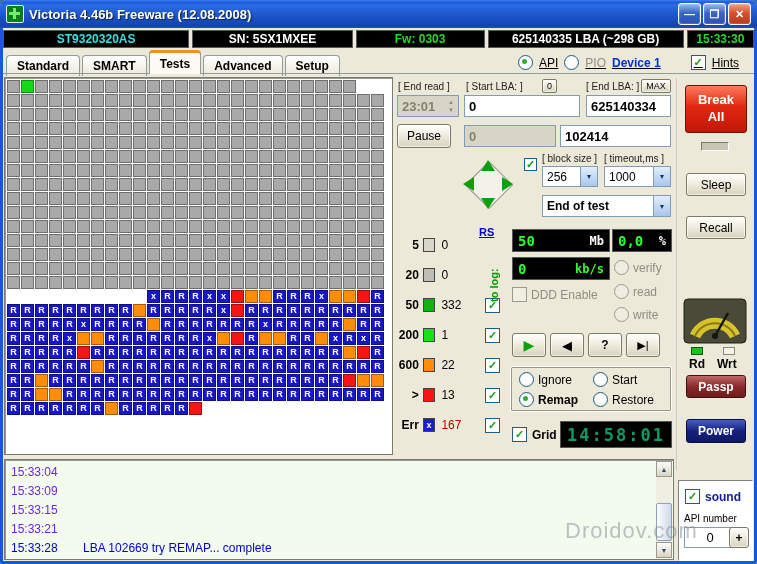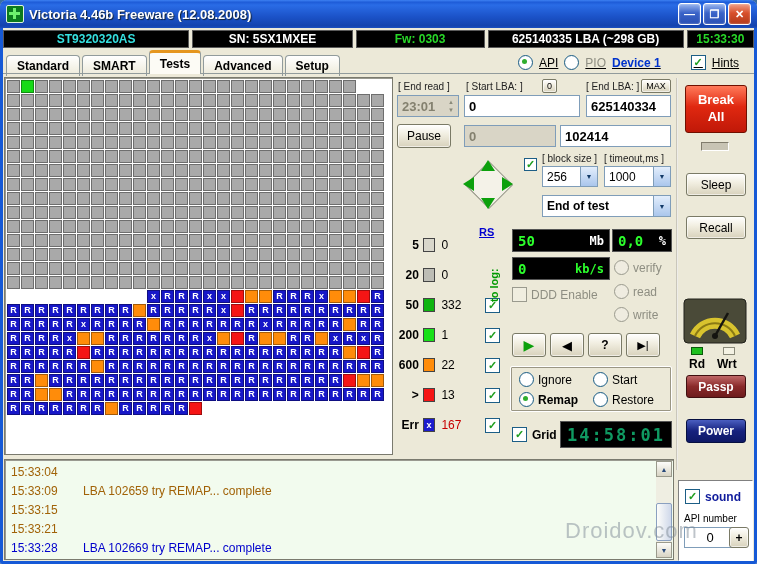--- a/index.html
+++ b/index.html
@@ -101,21 +101,21 @@
   .navybtn{background:linear-gradient(#4a5ec0,#16227e 50%,#0e1866);border:1px solid #060f40;border-radius:3px;
     color:#fff;font-weight:bold;font-size:12px;display:flex;align-items:center;justify-content:center;}
   .led{background:#c8c4b4;border:1px solid;border-color:#807c6c #fff #fff #807c6c;}
   .groupbox{border:1px solid #fff;box-shadow:inset 0 0 0 1px #9a9684;border-radius:2px;}
   .whitepanel{background:#fff;border:1px solid;border-color:#808080 #fff #fff #808080;}
 
   
   .logpanel{left:4px;top:459px;width:670px;height:101px;background:#f2fbee;border:1px solid #7a7a6e;
     box-shadow:inset 1px 1px 0 #9a9a90;overflow:hidden;}
   .loglines{position:absolute;left:6px;top:2px;right:20px;}
-  .logline{height:19px;display:flex;align-items:center;font-size:12px;color:#a16207;}
+  .logline{height:19px;display:flex;align-items:center;font-size:12px;color:#6d28d9;}
   .logline .ltime{width:58px;}
   .logline .ltext{margin-left:14px;}
   .logline.hl{color:#0000cc;}
   .sbar{position:absolute;right:1px;top:1px;width:16px;bottom:1px;background:#efeee2;}
   .sbtn{position:absolute;left:0;width:16px;height:16px;font-size:7px;color:#2a4a7a;
     background:linear-gradient(#fdfdfa,#d8d4c4);border:1px solid #9a9a8c;box-sizing:border-box;
     display:flex;align-items:center;justify-content:center;}
   .sthumb{position:absolute;left:0;width:16px;background:linear-gradient(90deg,#fdfdfa,#cfd8ea);
     border:1px solid #8aa0c0;box-sizing:border-box;border-radius:2px;}
 
@@ -388,21 +388,20 @@
     <div class="xpbtn" style="position:absolute;left:50px;top:46px;width:18px;height:19px;font-weight:bold">+</div>
   </div>
 
   <div class="abs logpanel">
     <div class="loglines" id="log-lines">
         <div class="logline">
           <span class="ltime">15:33:04</span>
         </div>
         <div class="logline">
           <span class="ltime">15:33:09</span>
-          <span class="ltext">LBA 102659 try REMAP... complete</span>
         </div>
         <div class="logline">
           <span class="ltime">15:33:15</span>
         </div>
         <div class="logline">
           <span class="ltime">15:33:21</span>
         </div>
         <div class="logline hl">
           <span class="ltime">15:33:28</span>
           <span class="ltext">LBA 102669 try REMAP... complete</span>

